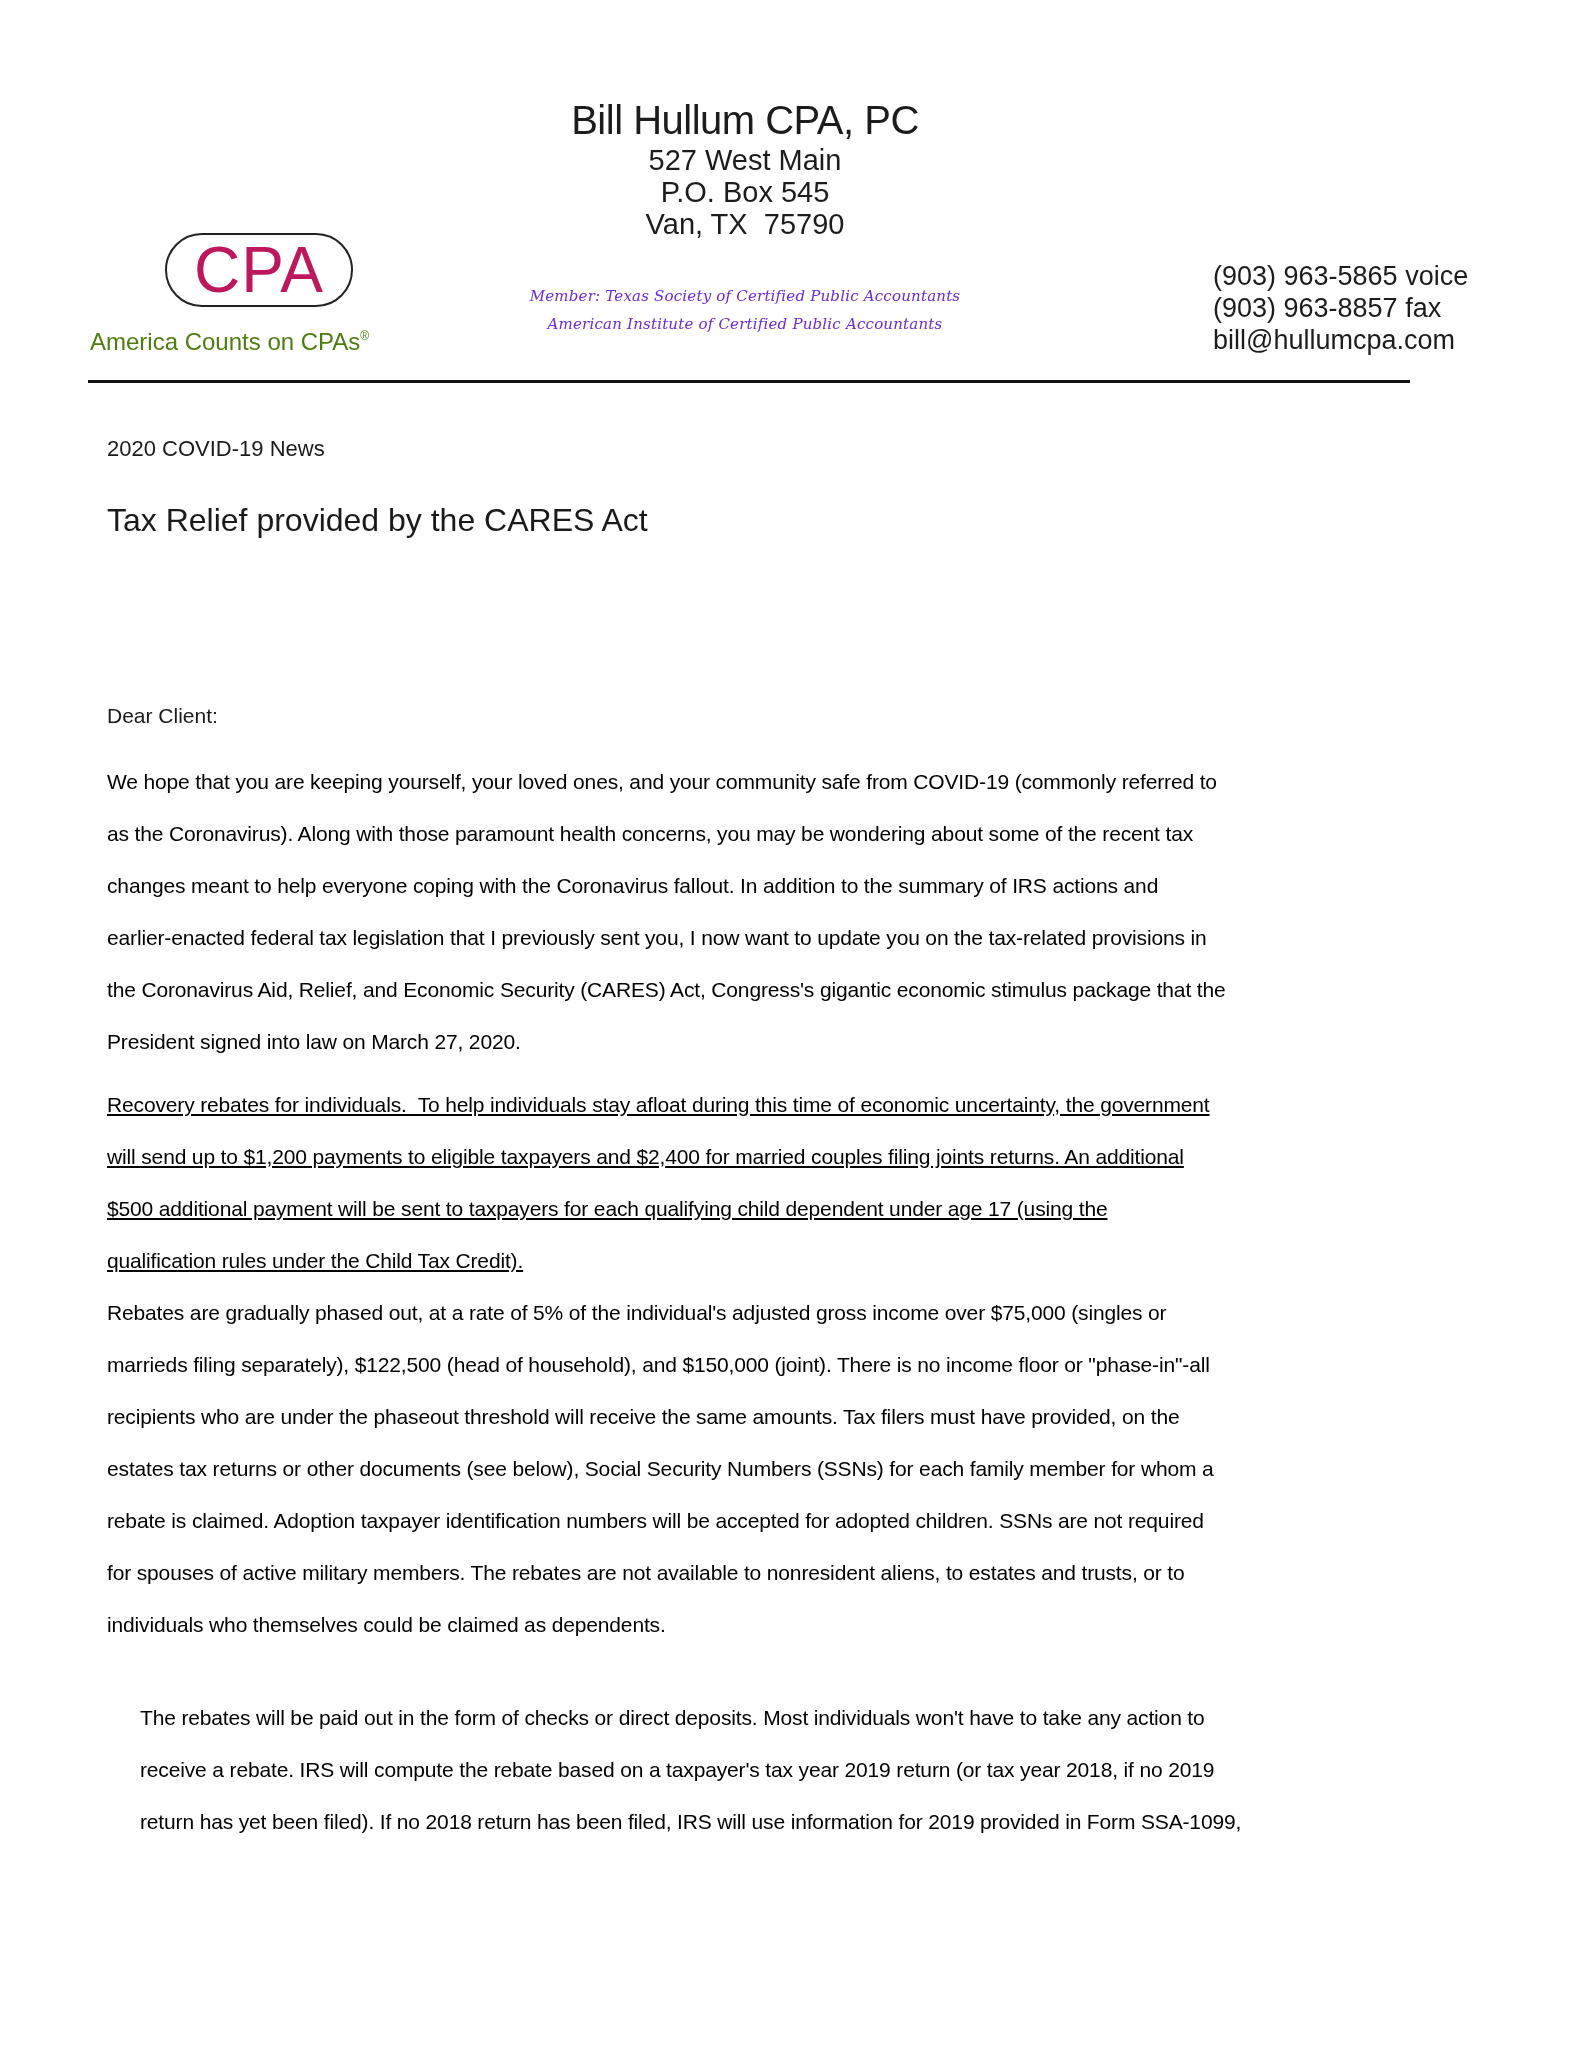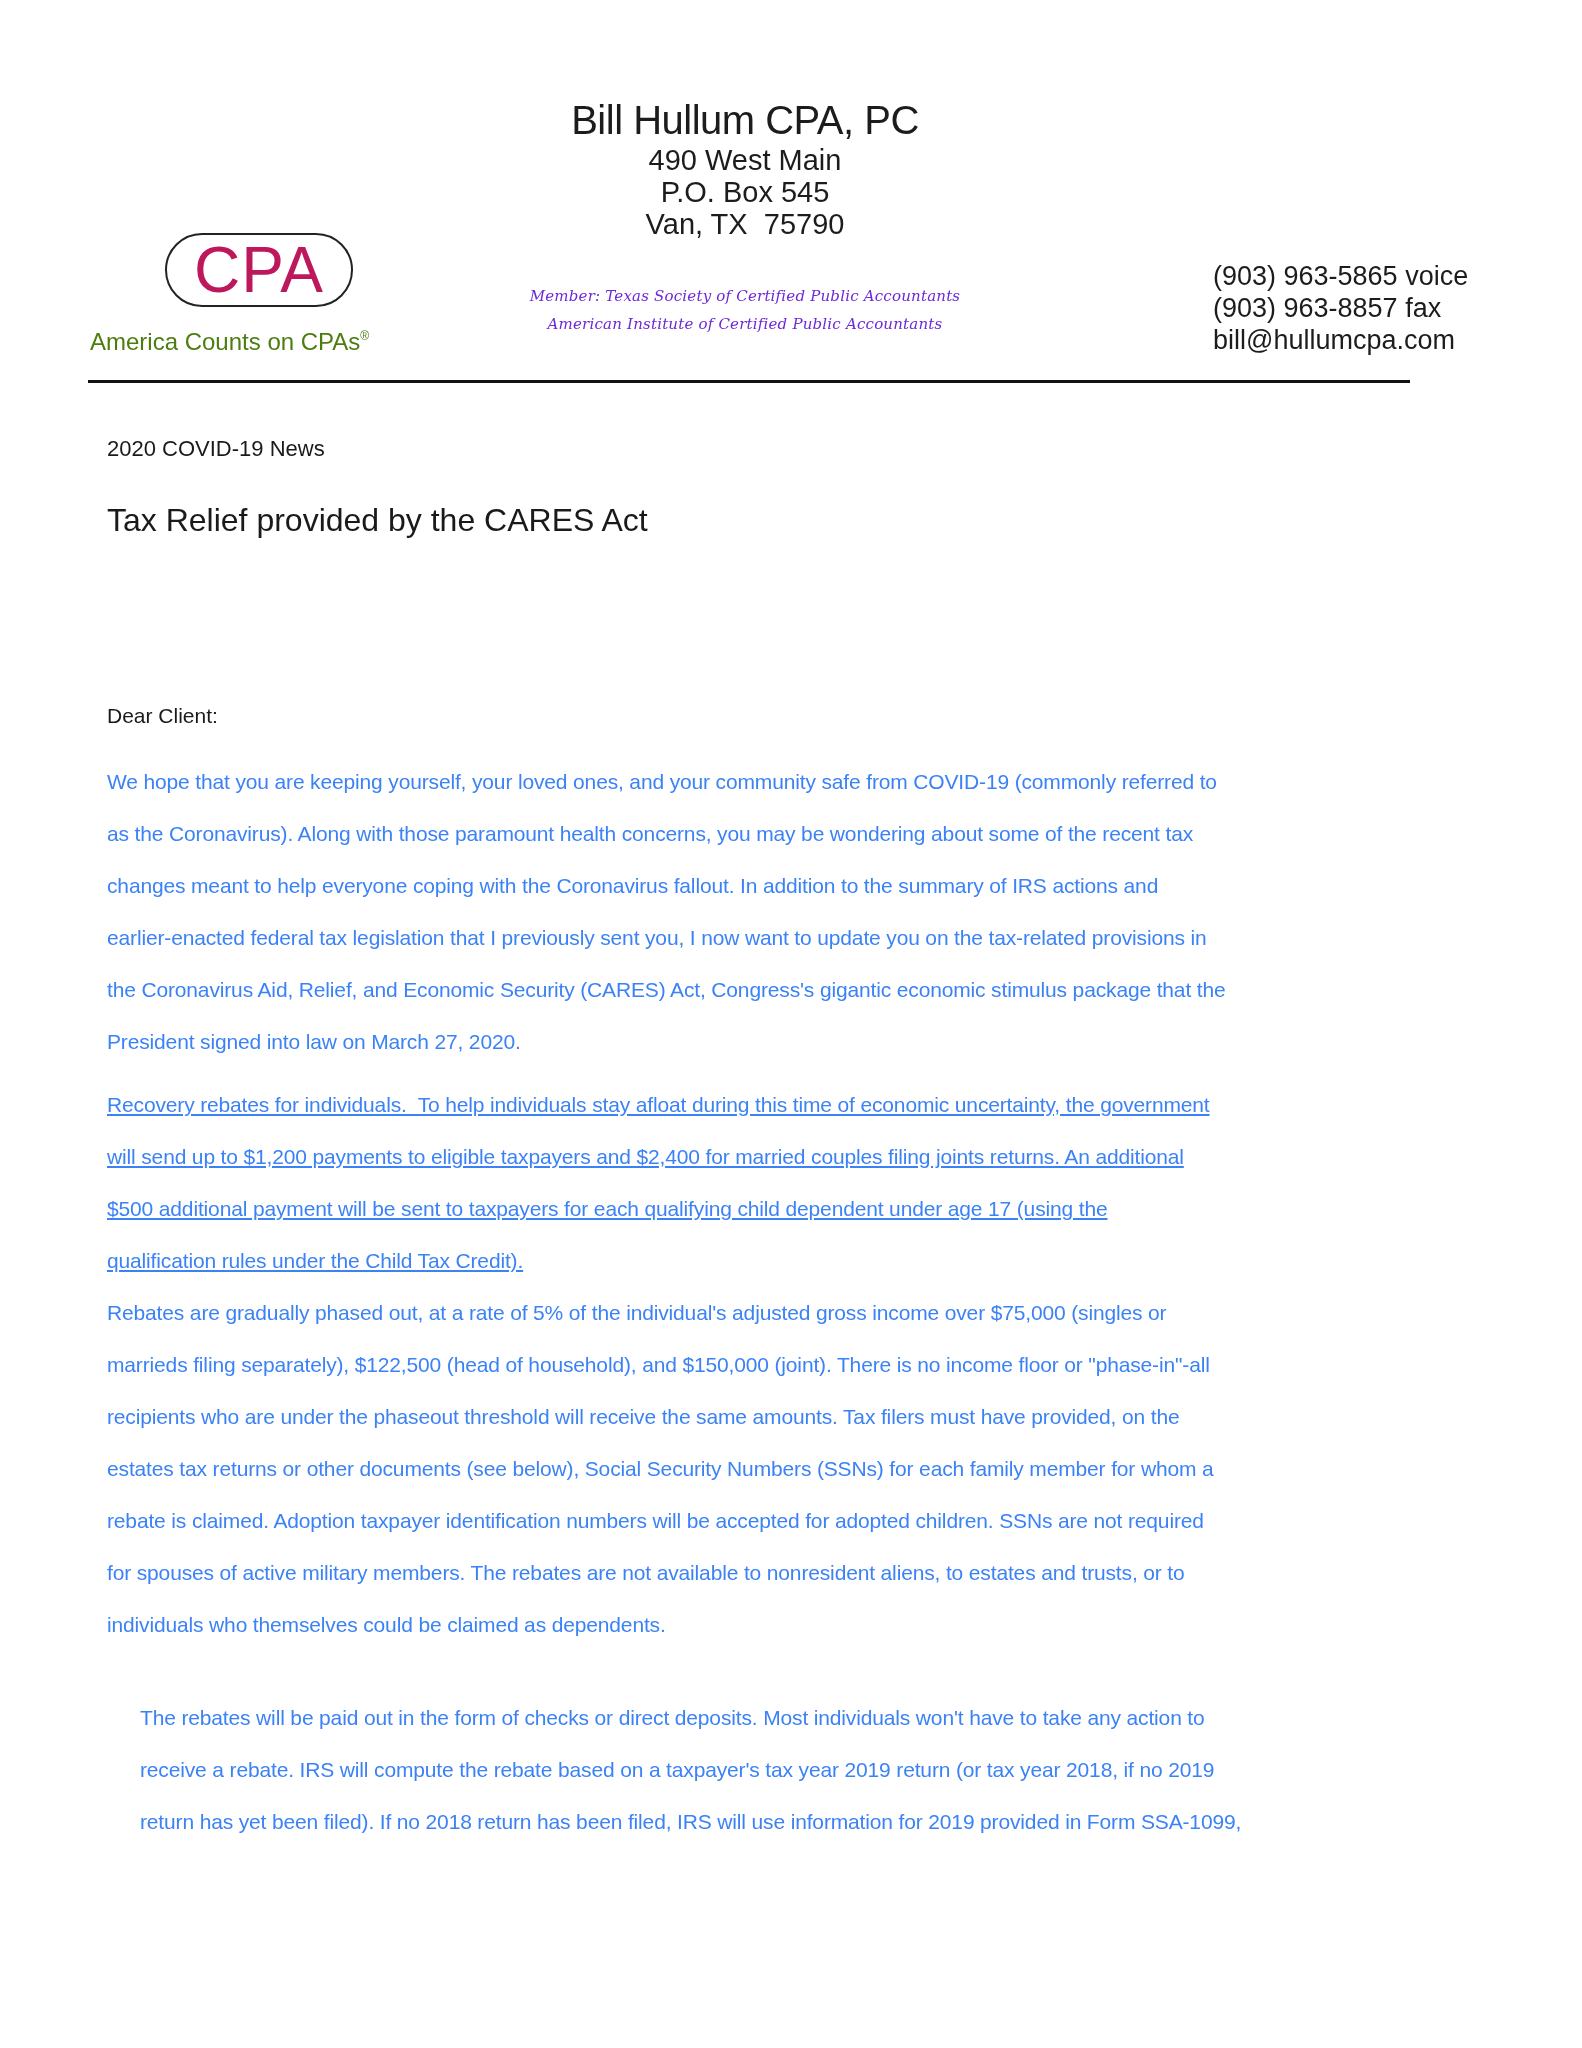--- a/index.html
+++ b/index.html
@@ -130,40 +130,40 @@
       font-size: 21px;
       line-height: 28px;
       white-space: nowrap;
     }
     .para {
       position: absolute;
       left: 107px;
       width: 1320px;
       font-family: "Liberation Sans", sans-serif;
       font-size: 21px;
-      color: #3b82f6;
+      color: #000000;
     }
     .para .line {
       display: block;
       height: 52px;
       line-height: 52px;
       white-space: nowrap;
       letter-spacing: -0.15px;
     }
     #p1 { top: 756px; }
     #p2 { top: 1079px; text-decoration: underline; }
     #p3 { top: 1287px; }
     #p4 { top: 1692px; margin-left: 33px; }
   </style>
 </head>
 <body>
 
 <div class="firm-block">
   <div class="firm-name">Bill Hullum CPA, PC</div>
-  <div class="firm-addr">490 West Main</div>
+  <div class="firm-addr">527 West Main</div>
   <div class="firm-addr">P.O. Box 545</div>
   <div class="firm-addr" style="white-space:pre;">Van, TX  75790</div>
 </div>
 
 <div class="member-block">
   <div>Member: Texas Society of Certified Public Accountants</div>
   <div>American Institute of Certified Public Accountants</div>
 </div>
 
 <div class="logo-oval">

